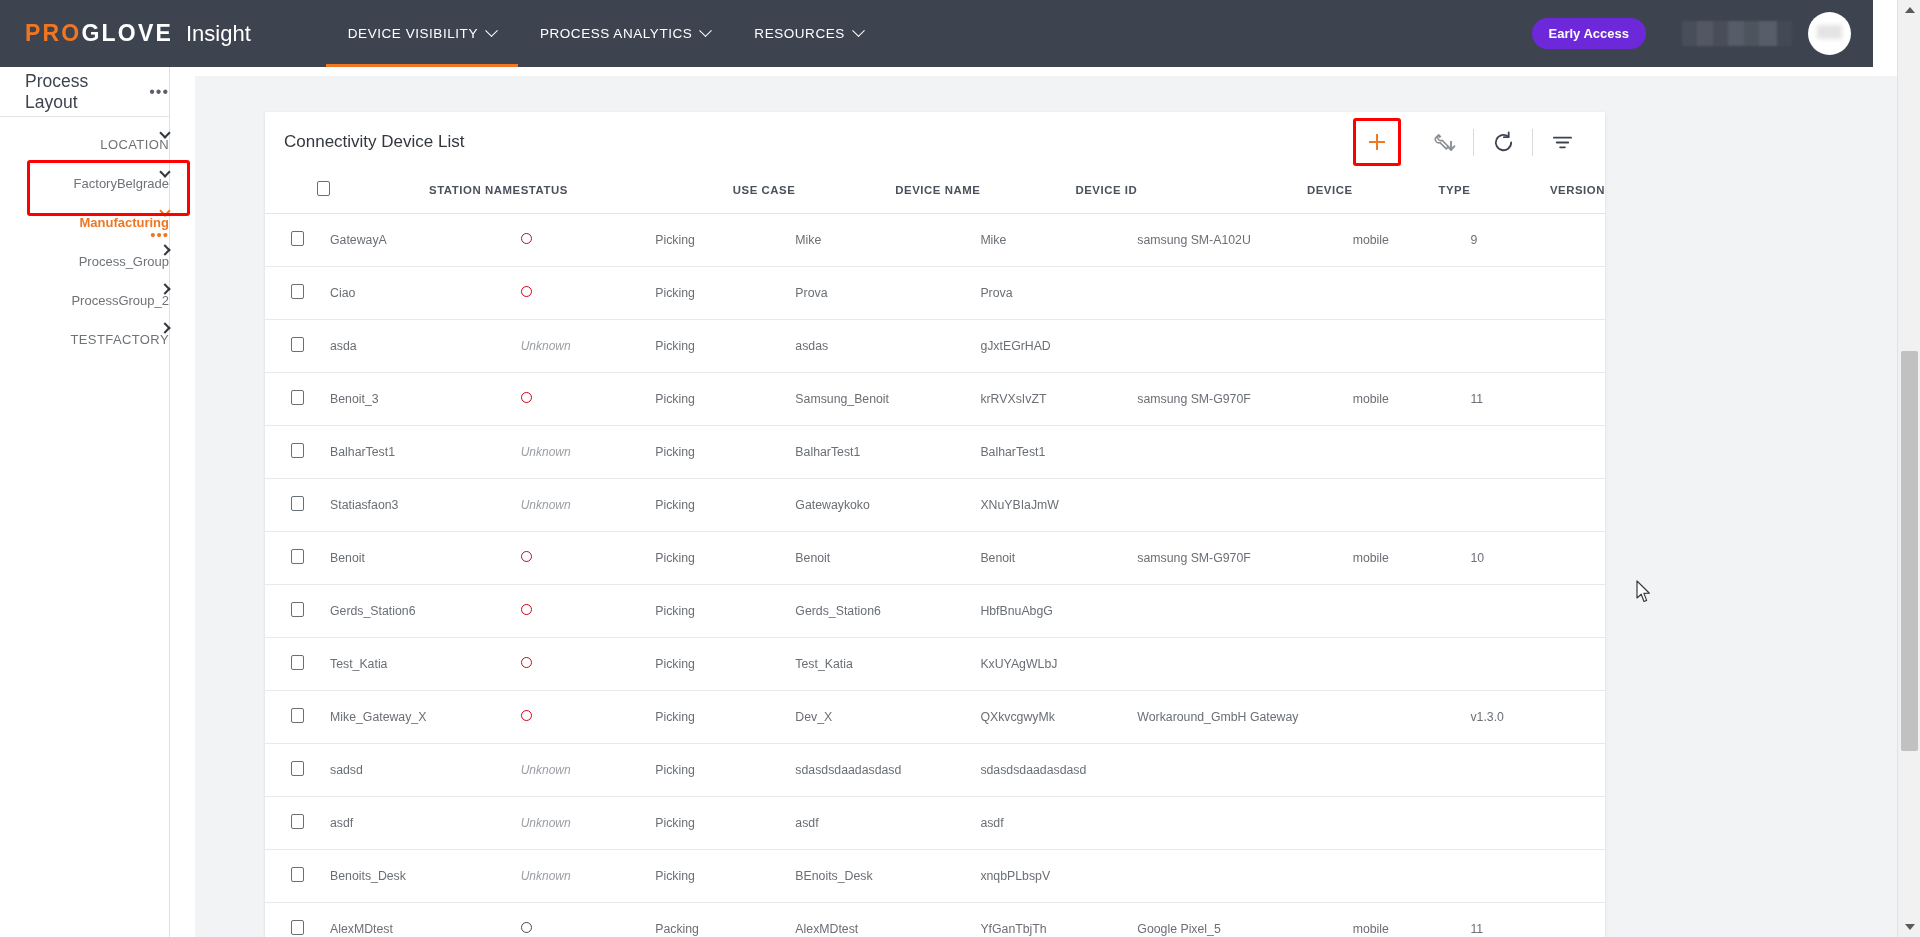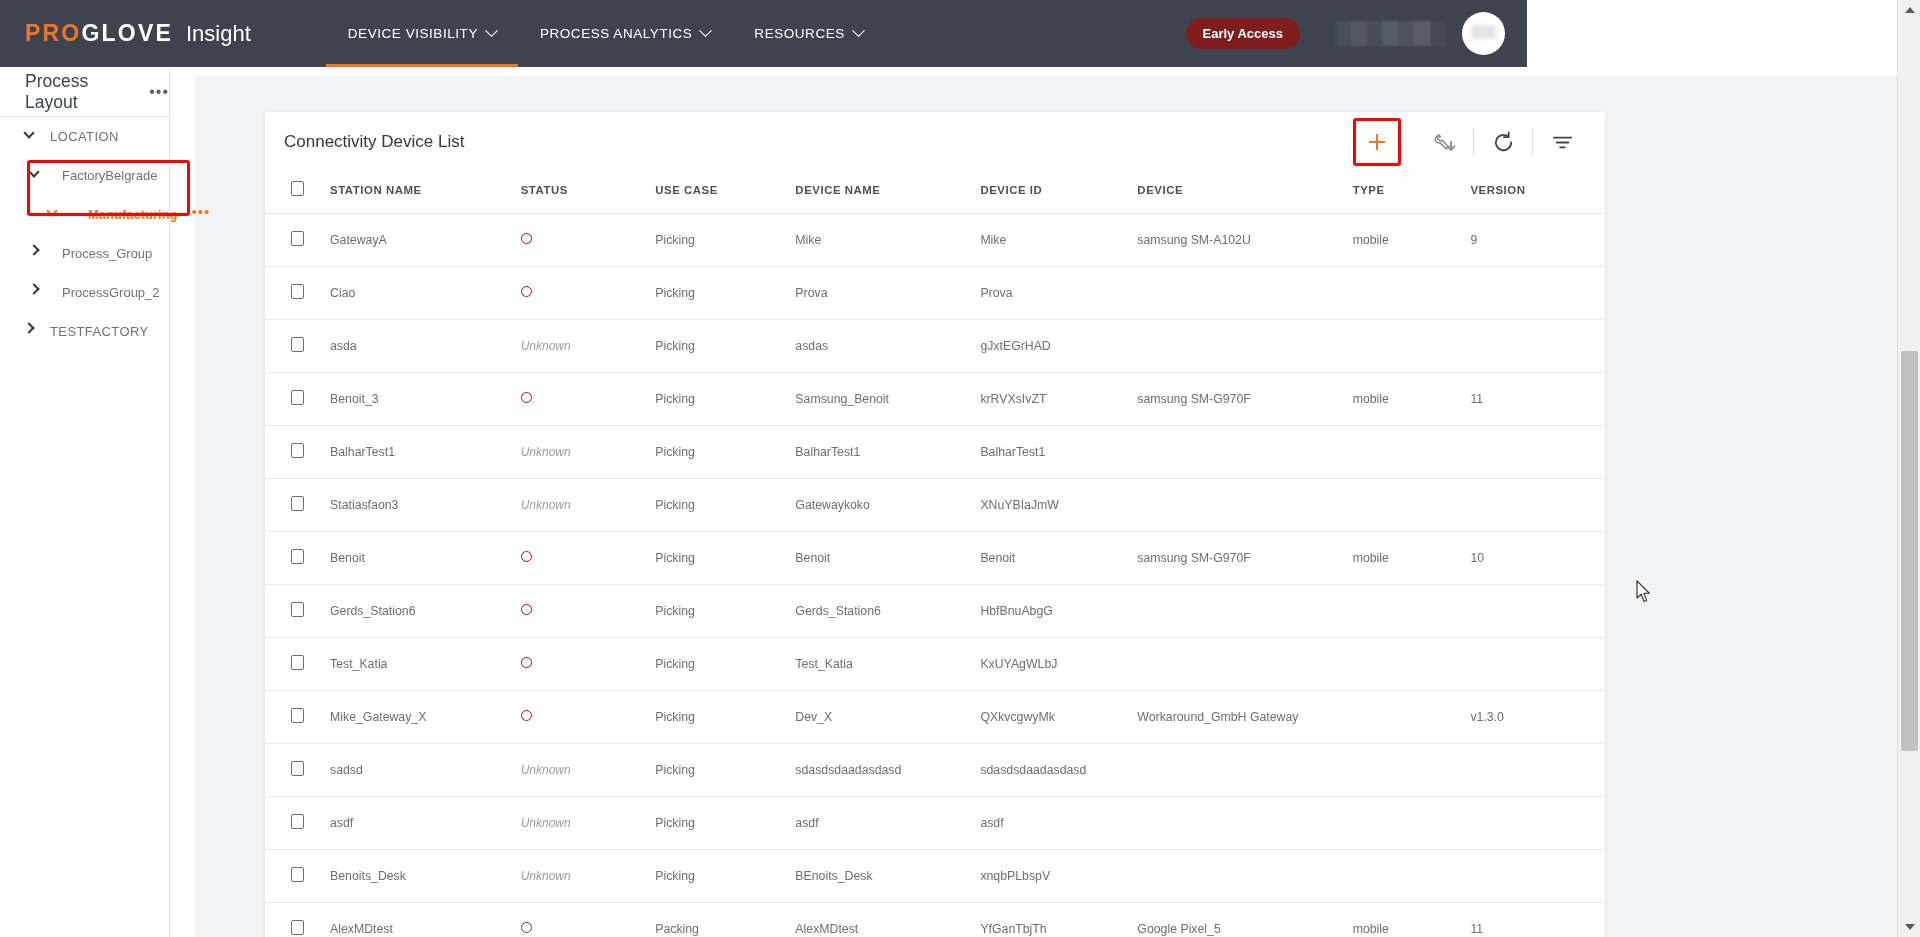--- a/index.html
+++ b/index.html
@@ -7,21 +7,21 @@
     width: 1920px; height: 937px;
     overflow: hidden;
     font-family: "Liberation Sans", sans-serif;
     background: #ffffff;
   }
   body { position: relative; }
 
   
   .topnav {
     position: absolute; top: 0; left: 0;
-    width: 1527px; height: 67px;
+    width: 1873px; height: 67px;
     background: #3d4450;
     display: flex; align-items: center;
     z-index: 20;
   }
   .brand {
     display: flex; align-items: baseline;
     margin-left: 25px;
     user-select: none;
   }
   .brand-pro {
@@ -53,21 +53,21 @@
   .navitem.active::after {
     content:""; position:absolute; left: 0; right: 0; bottom: 0;
     height: 3px; background: #ef7622;
   }
 
   .topright {
     margin-left: auto; display: flex; align-items: center;
     margin-right: 22px;
   }
   .early-access {
-    background: #7f1d1d; color: #fff;
+    background: #6d28d9; color: #fff;
     border: none; border-radius: 16px;
     font-size: 13px; font-weight: bold;
     padding: 8px 17px; cursor: pointer;
     font-family: "Liberation Sans", sans-serif;
   }
   .userblur {
     width: 110px; height: 25px; margin-left: 36px;
     background:
       linear-gradient(90deg,
         #4b515c 0%, #4b515c 14%,
@@ -107,24 +107,25 @@
   .sidebar-title {
     font-size: 17.5px; color: #3d4450; font-weight: 500;
   }
   .dots {
     margin-left: 12px; color: #5a5f6a;
     font-size: 16px; letter-spacing: 1px; cursor: pointer;
     line-height: 10px;
   }
   .tree { padding-top: 12px; }
   .tree-row {
-    display: flex; align-items: flex-start;
+    display: flex; align-items: flex-end;
     height: 39px; cursor: pointer;
     font-size: 13px; color: #6e7378;
     position: relative;
+    flex-direction: column;
   }
   .tree-row .chev {
     display:inline-block; width: 8px; height: 8px;
     border-right: 2px solid #33373e; border-bottom: 2px solid #33373e;
     flex: 0 0 auto;
   }
   .chev.down { transform: rotate(45deg); }
   .chev.right { transform: rotate(-45deg); }
   .chev.orange { border-color: #ef7622; }
   .lvl0 { padding-left: 25px; }
@@ -172,21 +173,21 @@
   .tool svg { display: block; }
   .tool-divider { width: 1px; height: 27px; background: #d8d9db; margin: 0 8px; }
   .add-wrap {
     position: relative; margin-right: 22px;
     border: 3px solid #fe0000; border-radius: 3px;
   }
 
   table { width: 100%; border-collapse: collapse; }
   thead th {
     font-size: 11.4px; color: #4a505c; font-weight: bold;
-    letter-spacing: .55px; text-align: left;
+    letter-spacing: .55px; text-align: right;
     padding: 9px 0 15px 0;
     border-bottom: 1px solid #e3e4e6;
     white-space: nowrap;
   }
   tbody td {
     font-size: 12.3px; color: #6a6f75;
     padding: 17px 0; border-bottom: 1px solid #e8e9ea;
     white-space: nowrap;
   }
   .c-check { width: 58px; padding-left: 26px; }

